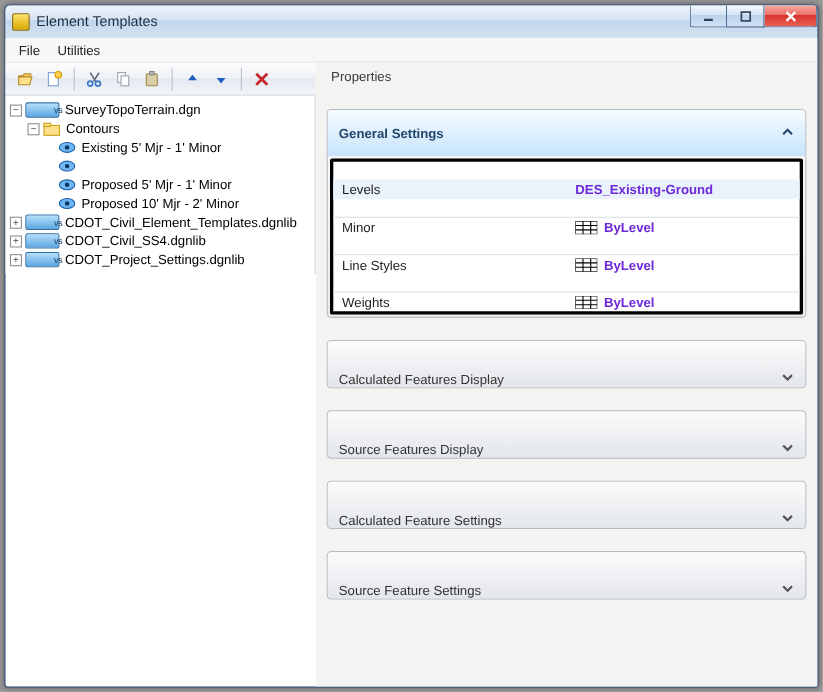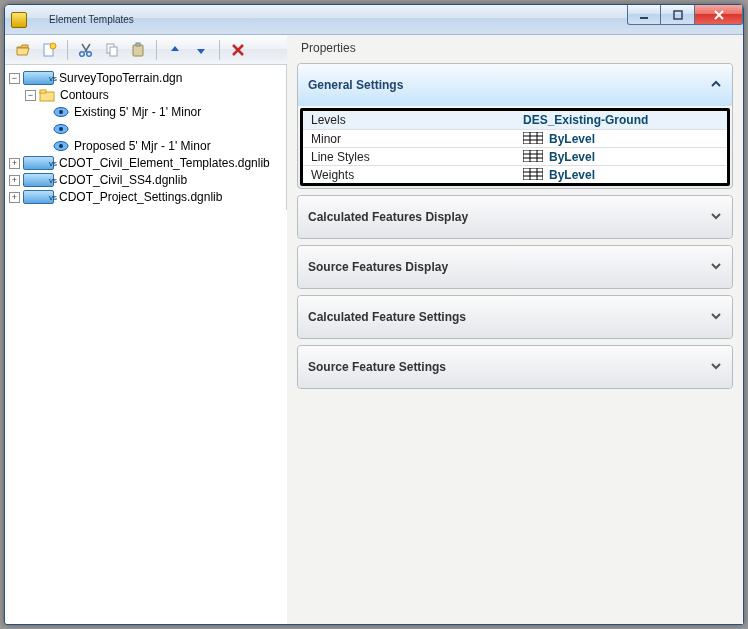--- a/index.html
+++ b/index.html
@@ -11,41 +11,41 @@
     box-shadow: 0 0 6px rgba(0,0,0,0.4);
     display: flex; flex-direction: column;
   }
   .titlebar {
     height: 30px; display: flex; align-items: center;
     background: linear-gradient(#edf3fa, #d7e4f2 45%, #c3d6ec 46%, #d2e1f1);
     border-bottom: 1px solid #9fb9d7; border-radius: 4px 4px 0 0;
     padding: 0 0 0 6px;
   }
   .titlebar .app-icon { width:16px; height:16px; margin-right:6px; background:linear-gradient(#ffe36b,#d8a800); border:1px solid #8a6b00; border-radius:2px; }
-  .titlebar .title { flex:1; color:#1c2b3e; font-size:10px;margin-left:16px; }
+  .titlebar .title { flex:1; color:#1c2b3e; font-size:13px; }
   .winbtns { display:flex; height:100%; }
   .winbtn { width:34px; height:20px; margin-top:0; border:1px solid #4e6f96; border-top:none; background:linear-gradient(#f3f8fd,#d4e3f3 45%,#bcd3ec 46%,#d1e1f2); display:flex;align-items:center;justify-content:center; }
   .winbtn.min { border-radius:0 0 0 3px; }
   .winbtn.close { width:48px; background:linear-gradient(#f6a7a0,#e9736a 45%,#d8342a 46%,#e96057); border-radius:0 0 3px 0; border-left:none;}
   .winbtn.max { border-left:none; }
   .winbtn svg { stroke:#30415a; }
   .winbtn.close svg { stroke:#fff; }
 
   .menubar { height:22px; display:flex; align-items:center; gap:16px; padding:0 12px; background:#f7f7f7; border-bottom:1px solid #e0e0e0; }
   .menubar span { color:#222; }
 
   .toolbar { height:30px; display:flex; align-items:center; gap:2px; padding:2px 6px;
     background:linear-gradient(#fdfdfe,#eef1f5 48%,#e4e9f0 50%,#f2f5f9);
     border-bottom:1px solid #c7cfd9; width:282px;}
   .tbtn { width:24px; height:24px; display:flex;align-items:center;justify-content:center; border-radius:3px; }
   .sep { width:1px; height:20px; background:#b7c0cb; margin:0 4px; }
 
   .body { flex:1; display:flex; }
   .leftpane { width:282px; background:#fff; border-right:1px solid #c7cfd9; padding:4px 2px; overflow:auto; }
-  .rightpane { flex:1; background:#f3f3f1; padding:6px 10px 10px 10px; display:flex; flex-direction:column; gap:6px; }
+  .rightpane { flex:1; background:#f3f3f1; padding:6px 10px 10px 10px; display:flex; flex-direction:column; gap:20px; }
 
   
   .tree li { list-style:none; white-space:nowrap; display:flex; align-items:center; height:16px; margin:1px 0; }
   .exp { width:11px; height:11px; border:1px solid #8f8f8f; background:#fff; color:#444; font-size:9px; line-height:9px; text-align:center; margin-right:3px; cursor:pointer;}
   .ficon { width:16px; height:14px; margin-right:3px; display:inline-flex; align-items:center; justify-content:center; }
   .ficon.folder svg rect { fill:#ffe08a; stroke:#caa21a; }
   .ficon.lib { background:linear-gradient(#b7e0fb,#5aa6e2); border:1px solid #2f6fa8; border-radius:2px; font-size:8px; color:#0a3560;padding-left:29px; }
   .ficon.tpl svg { }
   .treelabel { padding:0 2px; }
   .treelabel.sel { background:#0a63c9; color:#fff; }
@@ -55,27 +55,27 @@
   .props-title { color:#3a3a3a; font-size:12px; margin:0 0 2px 4px; }
   .section {
     border:1px solid #b6bcc3; border-radius:4px;
     background:linear-gradient(#fafbfc,#e9ecef);
   }
   .section-hdr {
     height:42px; display:flex; align-items:center; padding:0 10px;
     background:linear-gradient(#f6fbff,#c7e4fb); border-radius:4px 4px 0 0;
     font-weight:bold; color:#22466b;
   }
-  .section-hdr.collapsed { border-radius:4px; background:linear-gradient(#fbfbfc, #e3e6ea); color:#333; font-weight:bold;}
+  .section-hdr.collapsed { border-radius:4px; background:linear-gradient(#fbfbfc, #e3e6ea); color:#333; font-weight:normal;align-items:flex-end;}
   .section-hdr .chev { margin-left:auto; }
   .propgrid { background:#fff; border:3px solid #000; border-top-width:3px; border-radius:2px; margin:2px; }
-  .proprow { display:flex; height:18px; align-items:center; border-top:1px solid #dcdfe4; }
+  .proprow { display:flex; height:18px; align-items:center; border-top:1px solid #dcdfe4;margin-top:16px; }
   .proprow:first-child { border-top:none; background:#eaf3fc; }
   .proplabel { width:220px; padding-left:8px; color:#222; }
-  .propval { flex:1; display:flex; gap:6px; font-weight:bold; color:#0c4a6e; }
+  .propval { flex:1; display:flex; align-items:center; gap:6px; font-weight:bold; color:#6d28d9; }
   .swatch { width:20px; height:12px; display:inline-block; }
   .swatch svg { display:block; }
 </style>
 </head>
 <body>
 
 <div class="window">
 
   <div class="titlebar">
     <div class="app-icon"></div>
@@ -93,20 +93,24 @@
         </div>
       <div class="winbtn close">
           <svg width="12" height="12">
             <line x1="2" y1="2" x2="10" y2="10" stroke-width="2"></line>
             <line x1="10" y1="2" x2="2" y2="10" stroke-width="2"></line>
           </svg>
         </div>
     </div>
   </div>
 
+  <div class="menubar">
+    <span>File</span>
+    <span>Utilities</span>
+  </div>
 
   <div class="body">
 
     <div style="display:flex;flex-direction:column;">
       <div class="toolbar">
         <div class="tbtn">
             <svg width="16" height="16">
               <path d="M2 5h4l1-2h6v3H2z" fill="#f6c552" stroke="#b7892a"></path>
               <path d="M2 6h12l-2 7H2z" fill="#ffe08a" stroke="#b7892a"></path>
             </svg>
@@ -197,20 +201,30 @@
             </li>
           <li>
               <span class="ind" style="width:46px"></span>
               <span class="ficon tpl">
                 <svg width="16" height="12">
                   <ellipse cx="8" cy="6" rx="7" ry="4.5" fill="#6fb6f4" stroke="#1a5fa8"></ellipse>
                   <circle cx="8" cy="6" r="2" fill="#0a3560"></circle>
                 </svg>
               </span>
               <span class="treelabel">Proposed 5' Mjr - 1' Minor</span>
+            </li>
+          <li>
+              <span class="ind" style="width:46px"></span>
+              <span class="ficon tpl">
+                <svg width="16" height="12">
+                  <ellipse cx="8" cy="6" rx="7" ry="4.5" fill="#6fb6f4" stroke="#1a5fa8"></ellipse>
+                  <circle cx="8" cy="6" r="2" fill="#0a3560"></circle>
+                </svg>
+              </span>
+              <span class="treelabel">Proposed 10' Mjr - 2' Minor</span>
             </li>
           <li>
               <span class="ind" style="width:2px"></span>
               <span class="exp">+</span>
               <span class="ficon lib">vs</span>
               <span class="treelabel">CDOT_Civil_Element_Templates.dgnlib</span>
             </li>
           <li>
               <span class="ind" style="width:2px"></span>
               <span class="exp">+</span>

